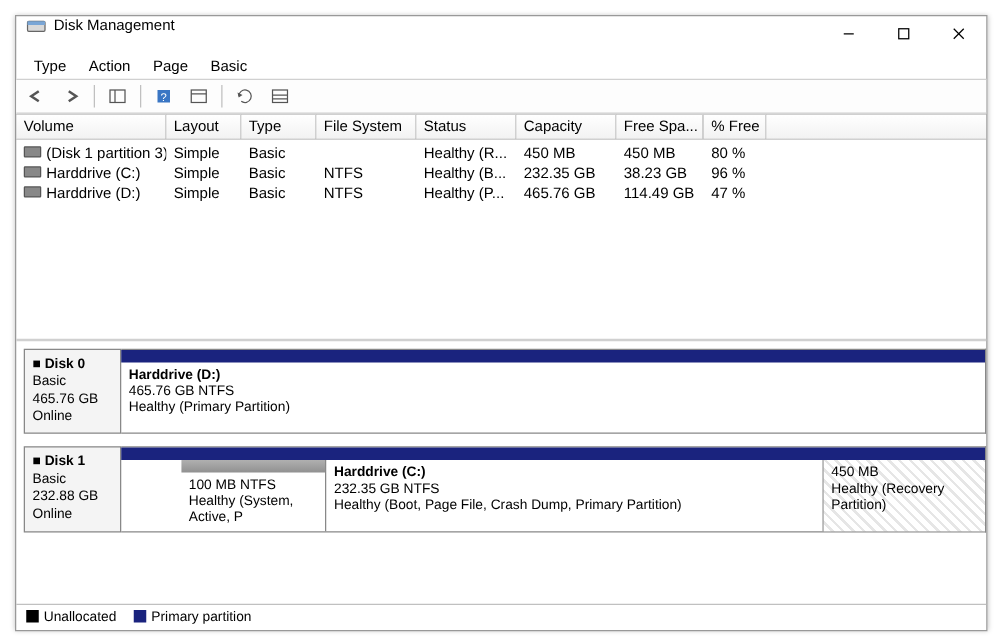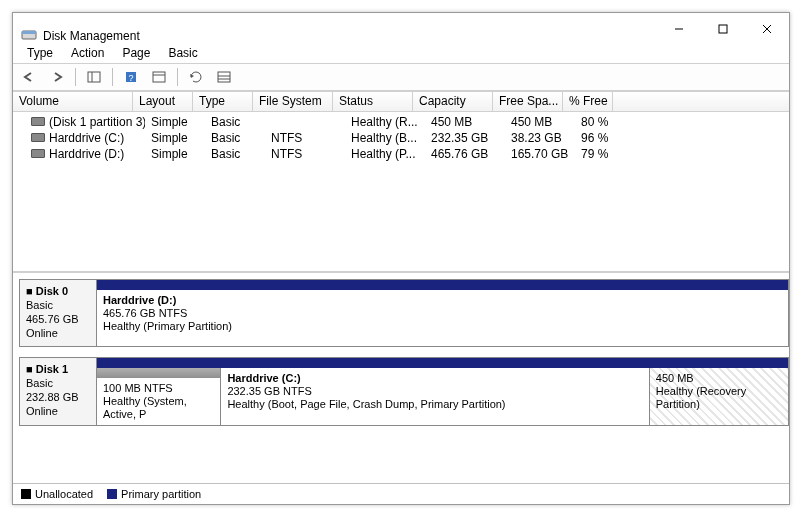--- a/index.html
+++ b/index.html
@@ -1,35 +1,35 @@
 <!DOCTYPE html>
 <html><head>
 <meta charset="utf-8">
 <style>
   html,body{margin:0;padding:0;font-family:"Segoe UI",Tahoma,sans-serif;font-size:12px;color:#000;background:#fff}
   .window{width:800px;height:515px;box-sizing:border-box;padding:12px}
   .frame{width:776px;height:491px;border:1px solid #999;background:#fff;box-shadow:0 0 4px rgba(0,0,0,0.25);display:flex;flex-direction:column}
   
-  .titlebar{height:30px;display:flex;align-items:flex-end;padding:0 0 0 8px}
+  .titlebar{height:30px;display:flex;align-items:flex-start;padding:0 0 0 8px}
   .title-icon{width:16px;height:16px;margin-right:6px}
   .title-text{flex:1;font-size:12px}
   .winbtns{display:flex}
   .winbtn{width:44px;height:28px;display:flex;align-items:center;justify-content:center;font-size:12px}
   
   .menubar{height:20px;display:flex;align-items:center;padding:0 6px;gap:2px}
   .menuitem{padding:2px 8px}
   
   .toolbar{height:26px;border-top:1px solid #d0d0d0;border-bottom:1px solid #d0d0d0;display:flex;align-items:center;padding:0 4px;gap:4px;background:#fdfdfd}
   .tbtn{width:22px;height:22px;display:flex;align-items:center;justify-content:center;border:1px solid transparent}
   .tsep{width:1px;height:18px;background:#c0c0c0;margin:0 2px}
   
   .vol-area{flex:0 0 180px;overflow:hidden;border-bottom:2px solid #d0d0d0}
   .vol-head{display:flex;height:20px;background:#a3a3a3;border-bottom:1px solid #d0d0d0}
   .vol-head .vh{border-right:1px solid #d0d0d0;border-top:1px solid #d0d0d0;padding:2px 6px;white-space:nowrap;overflow:hidden;box-sizing:border-box;background:linear-gradient(#fff,#f2f2f2);cursor:default}
-  .vol-rows{padding:2px 12px}
+  .vol-rows{padding:2px 0}
   .vol-row{display:flex;height:16px;align-items:center}
   .vol-row .vc{padding:0 6px;white-space:nowrap;overflow:hidden;box-sizing:border-box}
   .vico{width:12px;height:7px;display:inline-block;background:#888;border:1px solid #555;margin-right:4px;vertical-align:0;border-radius:1px}
   
   .c0{width:120px}.c1{width:60px}.c2{width:60px}.c3{width:80px}.c4{width:80px}.c5{width:80px}.c6{width:70px}.c7{width:50px}
   
   .gfx-area{flex:1;display:flex;overflow:hidden}
   .gfx-scroll{flex:1;overflow-y:scroll;padding:6px 0 6px 6px}
   .disk{display:flex;margin-bottom:10px}
   .disk-label{width:78px;border:1px solid #888;padding:4px 6px;box-sizing:border-box;background:#f4f4f4;font-size:11px;line-height:14px}
@@ -172,43 +172,43 @@
             <div class="vc c6">38.23 GB</div>
             <div class="vc c7">96 %</div>
           </div>
           <div class="vol-row">
             <div class="vc c0"><span class="vico"></span>Harddrive (D:)</div>
             <div class="vc c1">Simple</div>
             <div class="vc c2">Basic</div>
             <div class="vc c3">NTFS</div>
             <div class="vc c4">Healthy (P...</div>
             <div class="vc c5">465.76 GB</div>
-            <div class="vc c6">165.70 GB</div>
-            <div class="vc c7">79 %</div>
+            <div class="vc c6">114.49 GB</div>
+            <div class="vc c7">47 %</div>
           </div>
         </div>
   </div>
 
   <div class="gfx-area">
     <div class="gfx-scroll" id="gfx-scroll">
           <div class="disk">
             <div class="disk-label"><b>■ Disk 0</b><br>Basic<br>465.76 GB<br>Online</div>
             <div class="disk-parts">
               <div class="parts-bar"></div>
               <div class="parts-body">
                 <div class="part" style="width: 100%;"><b>Harddrive  (D:)</b><br>465.76 GB NTFS<br>Healthy (Primary Partition)</div>
               </div>
             </div>
           </div>
           <div class="disk">
             <div class="disk-label"><b>■ Disk 1</b><br>Basic<br>232.88 GB<br>Online</div>
             <div class="disk-parts">
               <div class="parts-bar"></div>
               <div class="parts-body">
-                <div class="part" style="width: 18%;"><div class="part-gray-top"></div>100 MB NTFS<br>Healthy (System, Active, P</div>
+                <div class="part" style="width: 18%; margin-left: 48px;"><div class="part-gray-top"></div>100 MB NTFS<br>Healthy (System, Active, P</div>
                 <div class="part" style="width: 62%;"><b>Harddrive  (C:)</b><br>232.35 GB NTFS<br>Healthy (Boot, Page File, Crash Dump, Primary Partition)</div>
                 <div class="part part-hatch" style="width: 20%;">450 MB<br>Healthy (Recovery Partition)</div>
               </div>
             </div>
           </div>
         </div>
   </div>
 
   <div class="legend">
     <span><span class="lg-sw" style="background:#000"></span><span>Unallocated</span></span>

